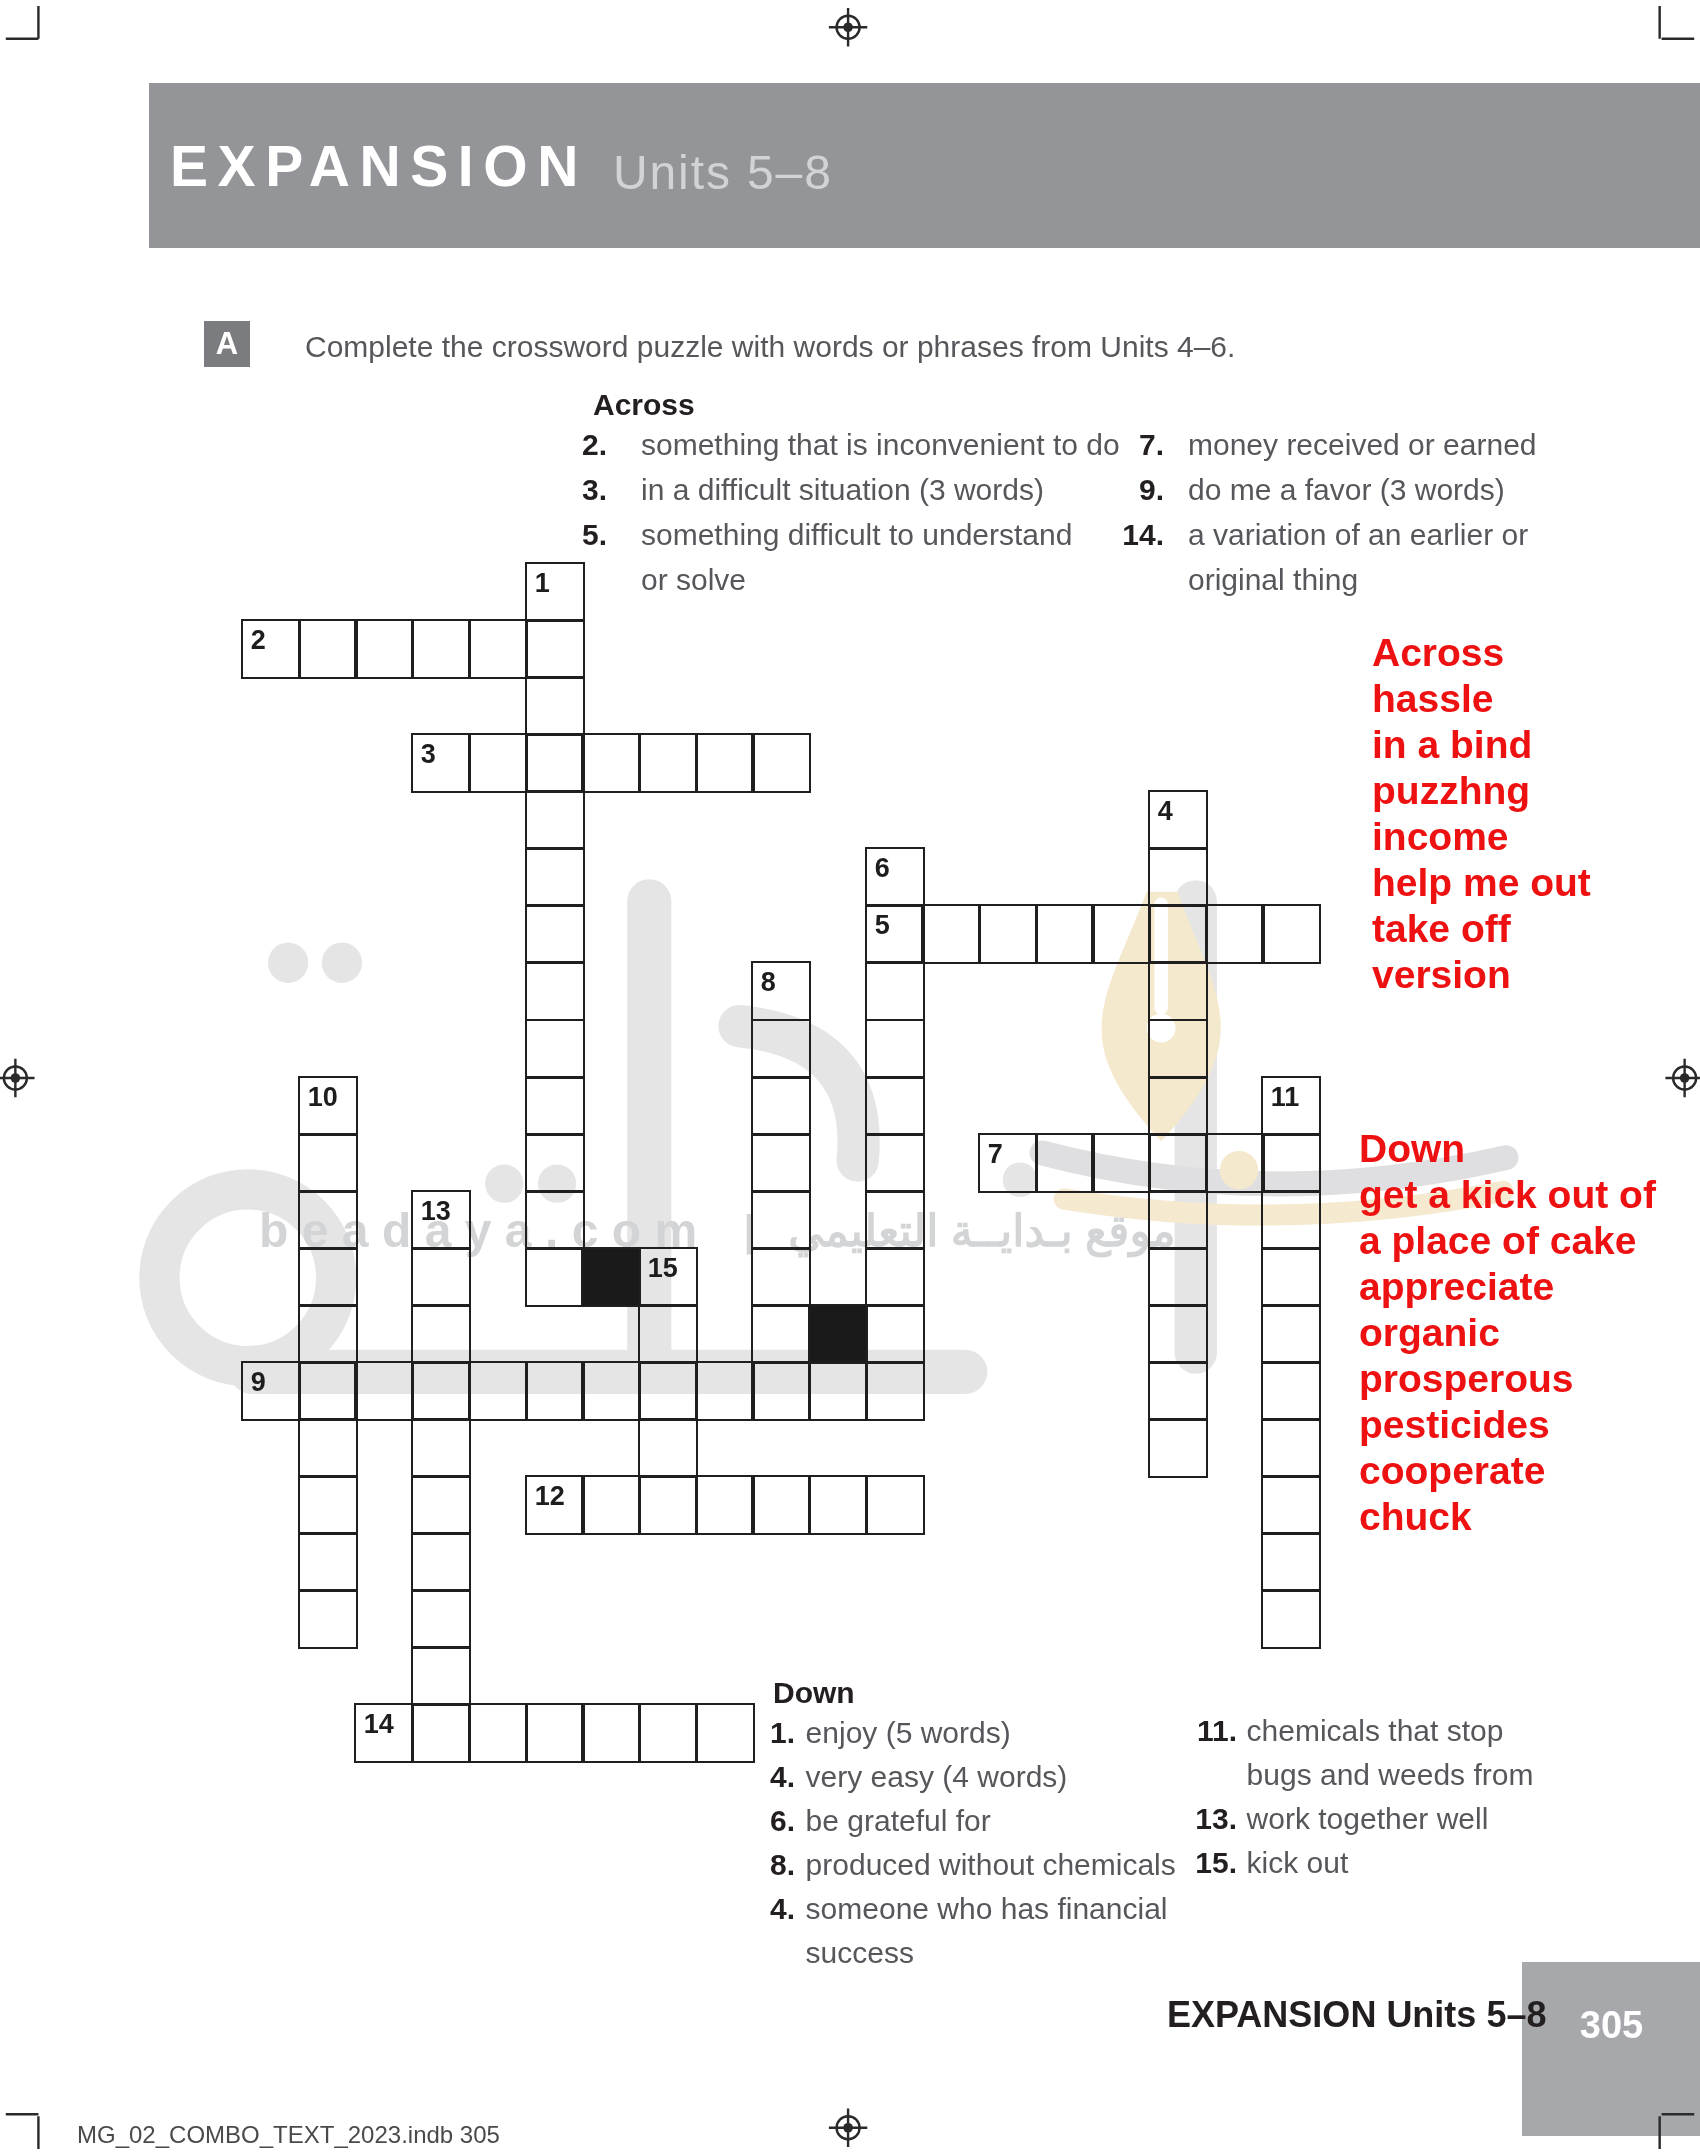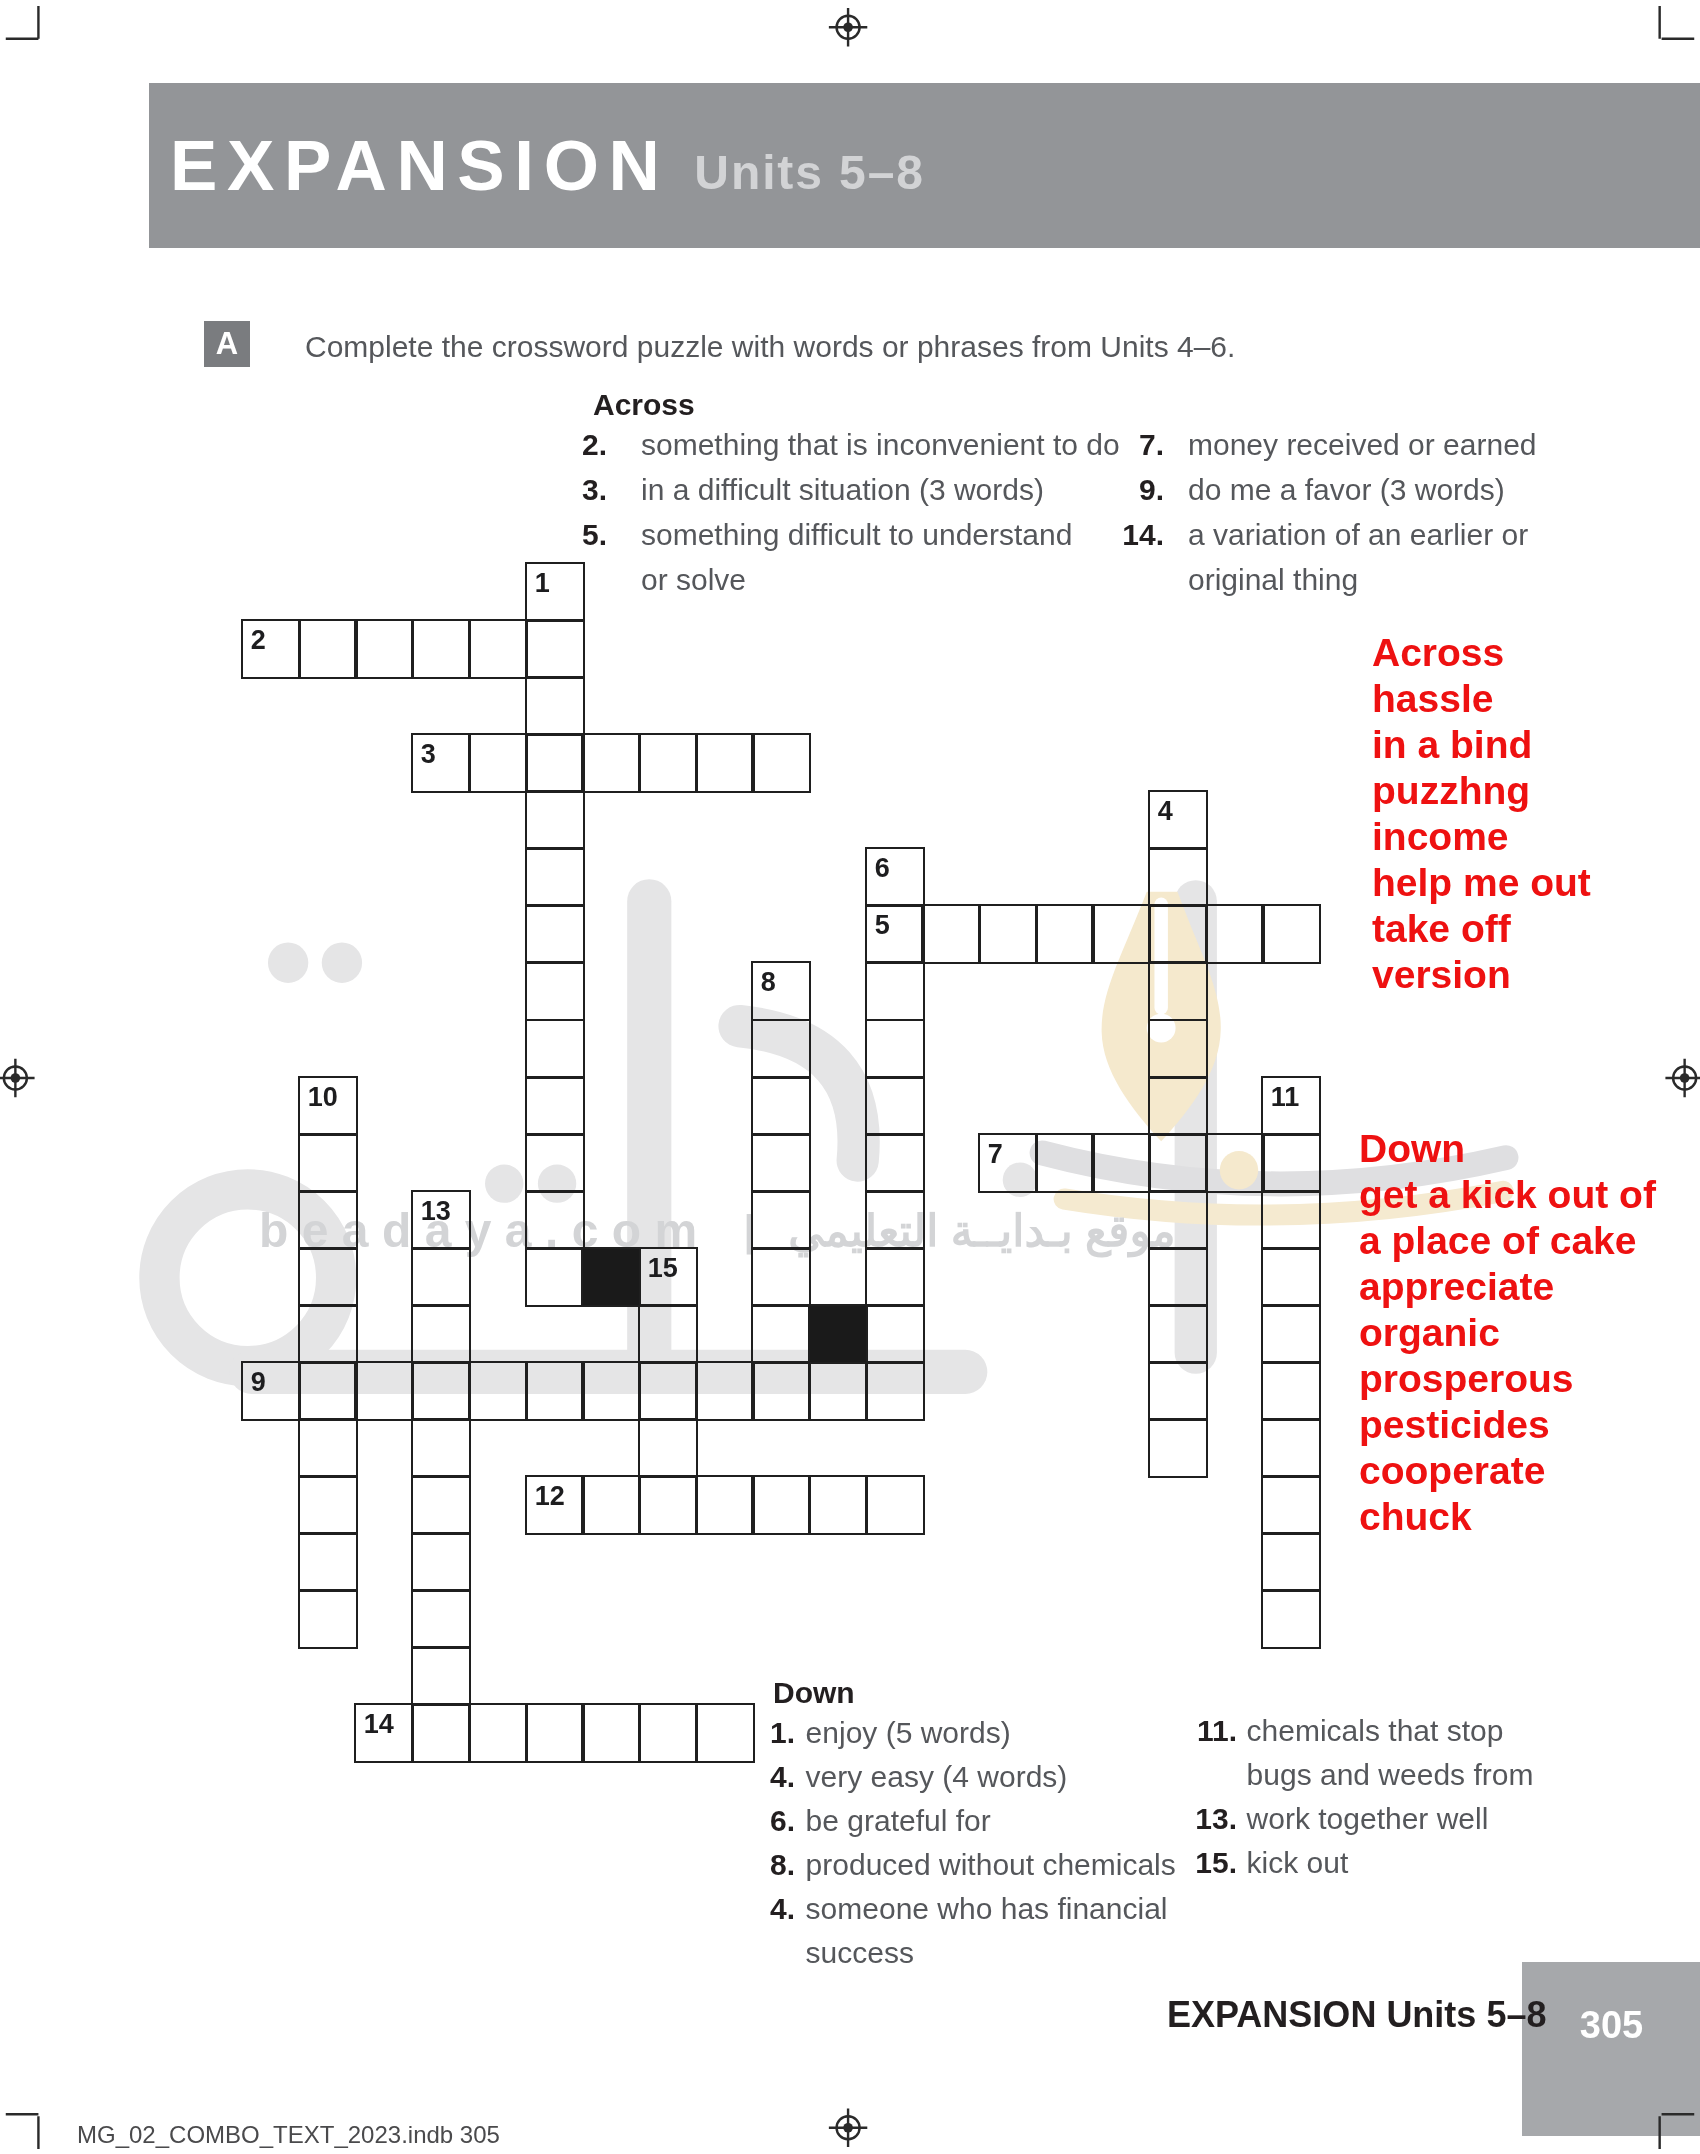--- a/index.html
+++ b/index.html
@@ -3,22 +3,22 @@
 <meta charset="utf-8">
 <style>
   html,body{margin:0;padding:0;background:#888;}
   .page{position:relative;width:1700px;height:2155px;background:#ffffff;overflow:hidden;
         font-family:"Liberation Sans", sans-serif;}
   .abs{position:absolute;}
 
   
   .header-bar{position:absolute;left:149px;top:83px;width:1552px;height:165px;background:#939598;
               display:flex;align-items:center;}
-  .header-title{font-weight:bold;font-size:71px;color:#ffffff;letter-spacing:9.6px;margin-left:21px;}
-  .header-sub{font-weight:bold;font-size:48px;color:#d2d3d5;margin-left:25px;padding-top:13.4px;letter-spacing:1.9px;}
+  .header-title{font-weight:bold;font-size:57px;color:#ffffff;letter-spacing:9.6px;margin-left:21px;}
+  .header-sub{font-weight:normal;font-size:48px;color:#d2d3d5;margin-left:25px;padding-top:13.4px;letter-spacing:1.9px;}
 
   
   .badge{position:absolute;left:204px;top:321px;width:46px;height:46px;background:#7a7c7f;color:#fff;
          font-weight:bold;font-size:31px;display:flex;align-items:center;justify-content:center;}
   .instruction{position:absolute;left:305px;top:330px;font-size:30px;color:#55575b;}
 
   .list-header{position:absolute;font-weight:bold;font-size:30px;color:#231f20;}
 
   .clue-block{position:absolute;}
   .clue-line{display:flex;align-items:flex-start;}

